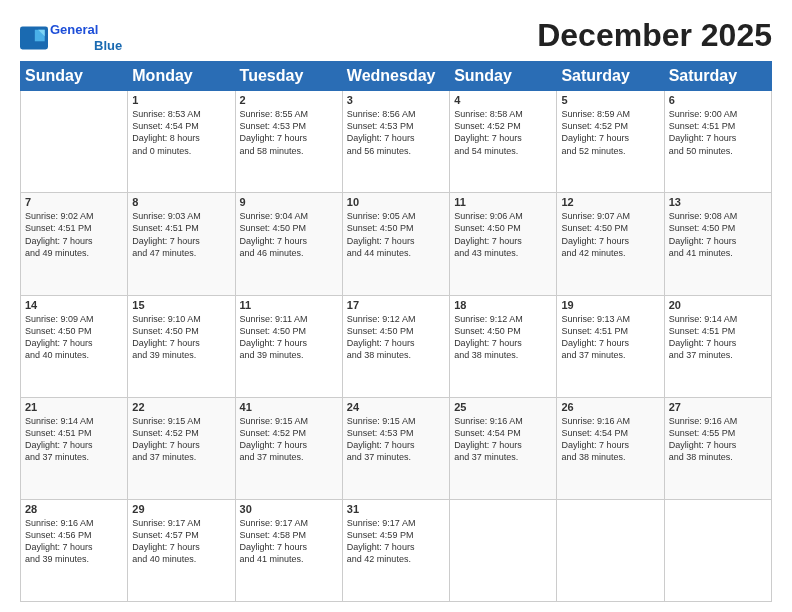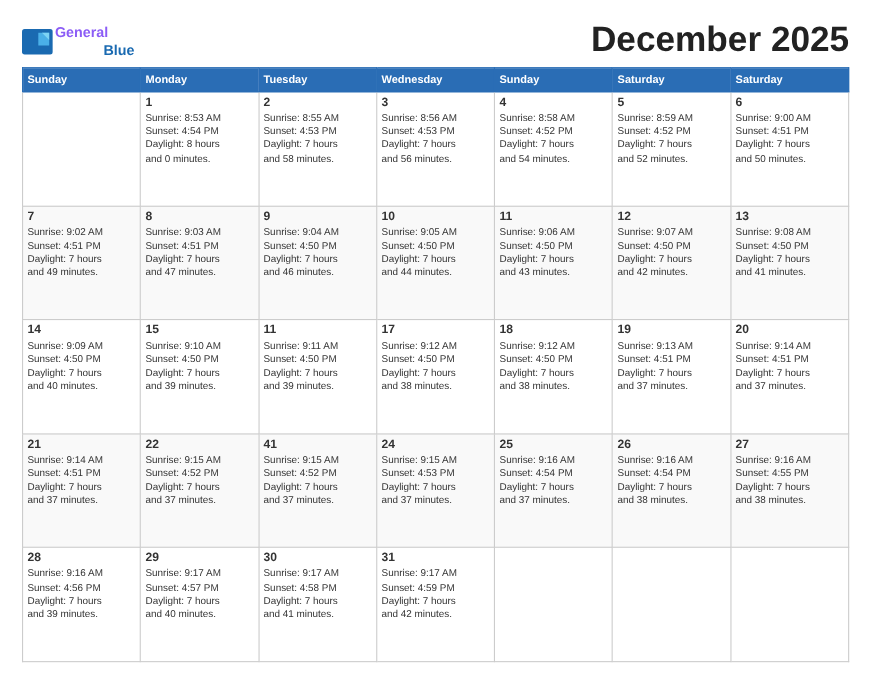--- a/index.html
+++ b/index.html
@@ -28,21 +28,21 @@
       align-items: center;
       margin-top: 4px;
     }
     .logo-text {
       font-size: 13px;
       font-weight: bold;
       color: #333;
       line-height: 1.2;
     }
     .logo-text span {
-      color: #8b5cf6;
+      color: #1d4ed8;
     }
     .logo-icon {
       width: 28px;
       height: 24px;
       margin-right: 2px;
     }
     .title-block {
       text-align: center;
     }
     .month-title {
@@ -58,21 +58,21 @@
     .calendar {
       flex: 1;
       border: 1px solid #bbb;
       border-collapse: collapse;
       width: 100%;
       table-layout: fixed;
     }
     .calendar th {
       background: #2a6db5;
       color: #fff;
-      font-size: 10px;
+      font-size: 16px;
       font-weight: bold;
       padding: 5px 4px;
       text-align: left;
       border: 1px solid #2a6db5;
     }
     .calendar td {
       border: 1px solid #ccc;
       vertical-align: top;
       padding: 3px 4px;
       font-size: 9.5px;

